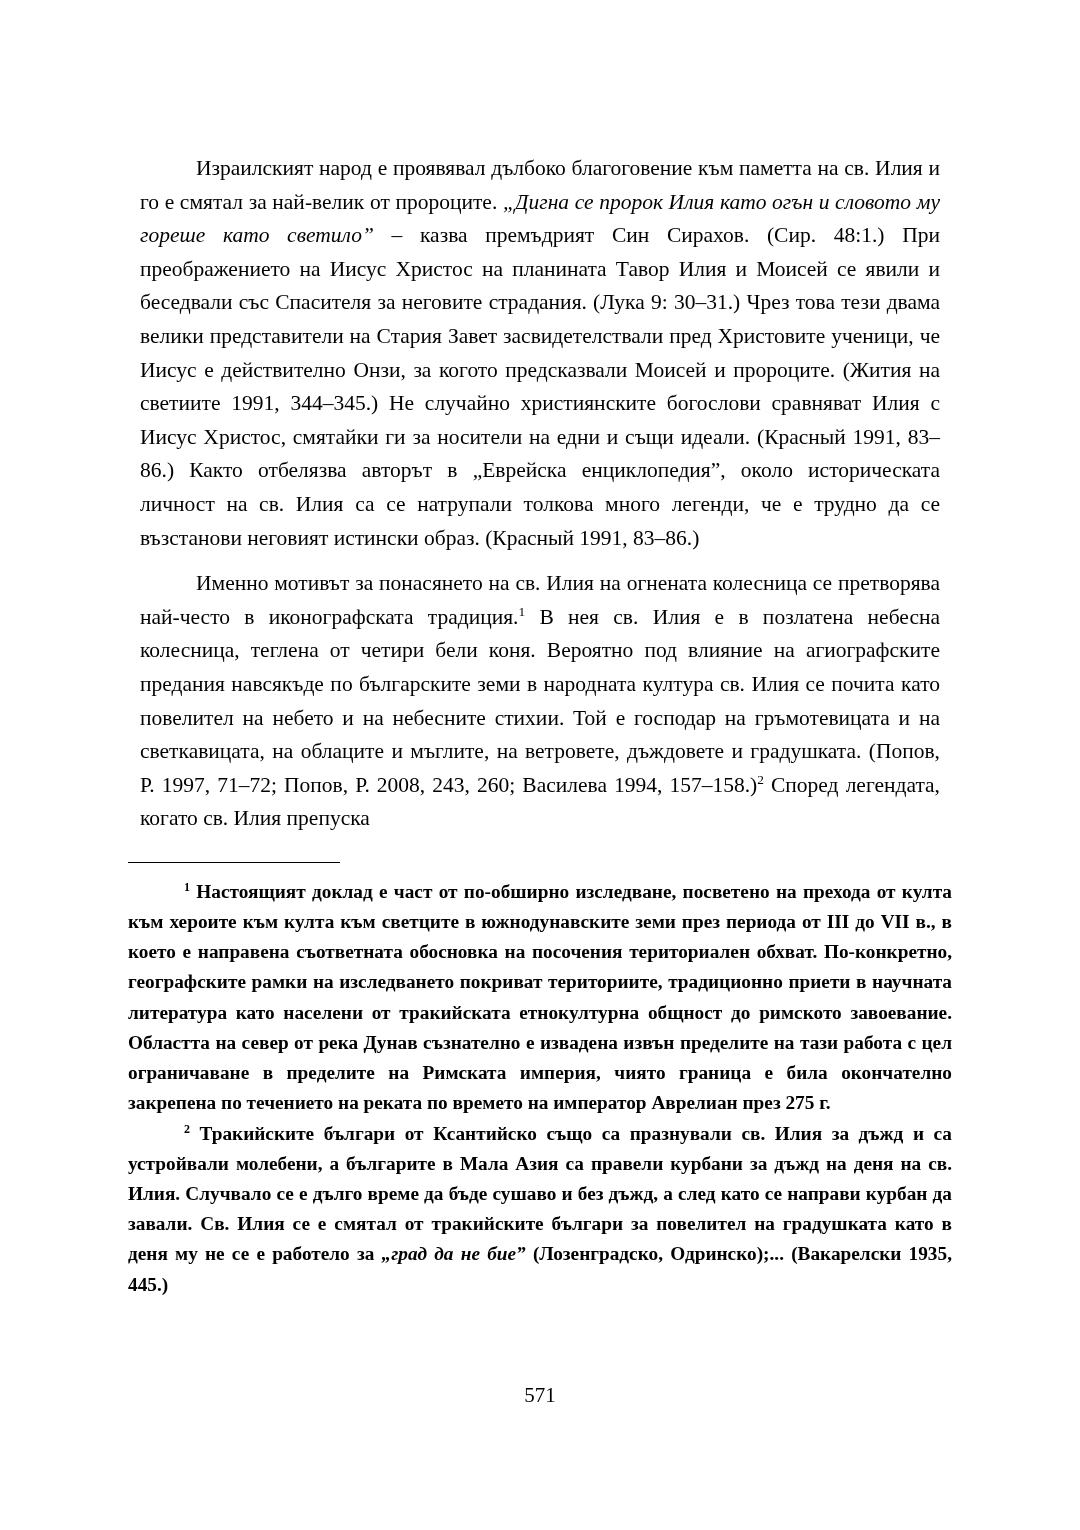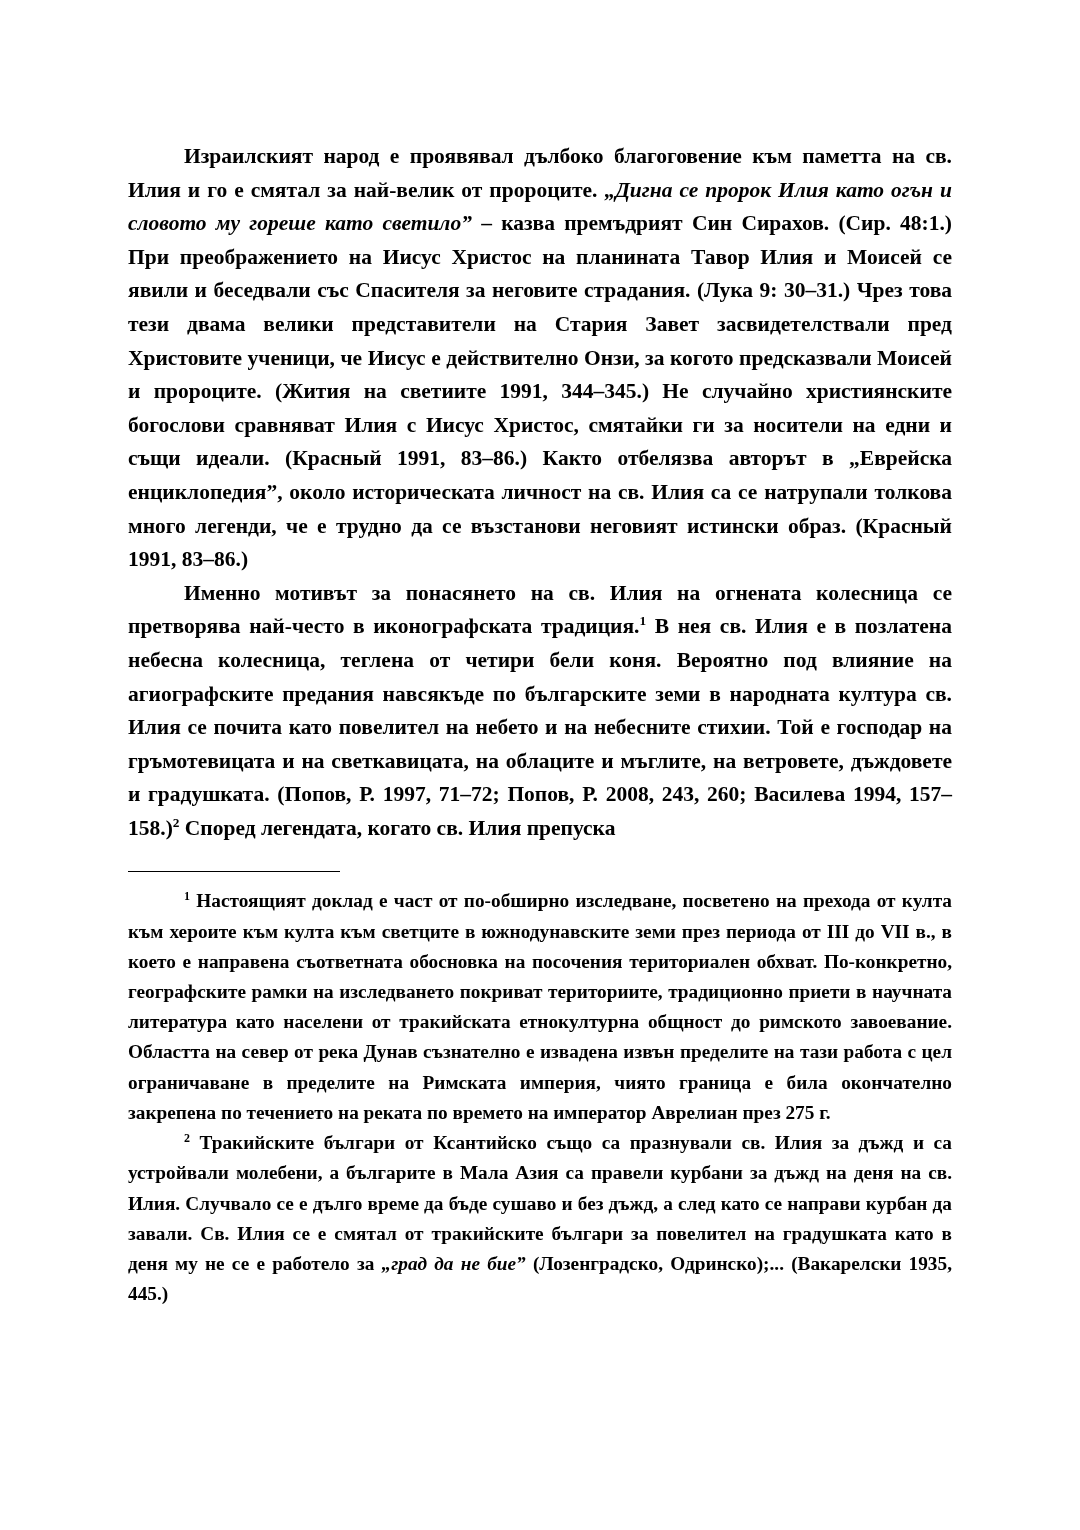--- a/index.html
+++ b/index.html
@@ -24,23 +24,22 @@
     padding: 140px 128px 40px 128px;
   }
   .body-text {
     font-size: 21.5px;
     line-height: 33.6px;
     text-align: justify;
     text-justify: inter-word;
     hyphens: manual;
   }
   .body-text p {
-    margin: 0;
+    margin: 12px;
     text-indent: 56px;
-    font-weight: bold;
   }
   .ital {
     font-style: italic;
   }
   sup {
     font-size: 0.62em;
     vertical-align: super;
     line-height: 0;
   }
   .footnote-rule {
@@ -79,14 +78,15 @@
     <p>Именно мотивът за понасянето на св. Илия на огнената колесница се претворява най-често в иконографската традиция.<sup>1</sup> В нея св. Илия е в позлатена небесна колесница, теглена от четири бели коня. Вероятно под влияние на агиографските предания навсякъде по българските земи в народната култура св. Илия се почита като повелител на небето и на небесните стихии. Той е господар на гръмотевицата и на светкавицата, на облаците и мъглите, на ветровете, дъждовете и градушката. (Попов, Р. 1997, 71–72; Попов, Р. 2008, 243, 260; Василева 1994, 157–158.)<sup>2</sup> Според легендата, когато св. Илия препуска</p>
   </div>
 
   <div class="footnote-rule"></div>
 
   <div class="footnotes">
     <p><sup>1</sup> Настоящият доклад е част от по-обширно изследване, посветено на прехода от култа към хероите към култа към светците в южнодунавските земи през периода от III до VII в., в което е направена съответната обосновка на посочения териториален обхват. По-конкретно, географските рамки на изследването покриват териториите, традиционно приети в научната литература като населени от тракийската етнокултурна общност до римското завоевание. Областта на север от река Дунав съзнателно е извадена извън пределите на тази работа с цел ограничаване в пределите на Римската империя, чиято граница е била окончателно закрепена по течението на реката по времето на император Аврелиан през 275 г.</p>
     <p><sup>2</sup> Тракийските българи от Ксантийско също са празнували св. Илия за дъжд и са устройвали молебени, а българите в Мала Азия са правели курбани за дъжд на деня на св. Илия. Случвало се е дълго време да бъде сушаво и без дъжд, а след като се направи курбан да завали. Св. Илия се е смятал от тракийските българи за повелител на градушката като в деня му не се е работело за <span class="ital">„град да не бие” </span>(Лозенградско, Одринско);... (Вакарелски 1935, 445.)</p>
   </div>
 
+  <div class="page-number">571</div>
 
 </div>
 
 </body></html>

